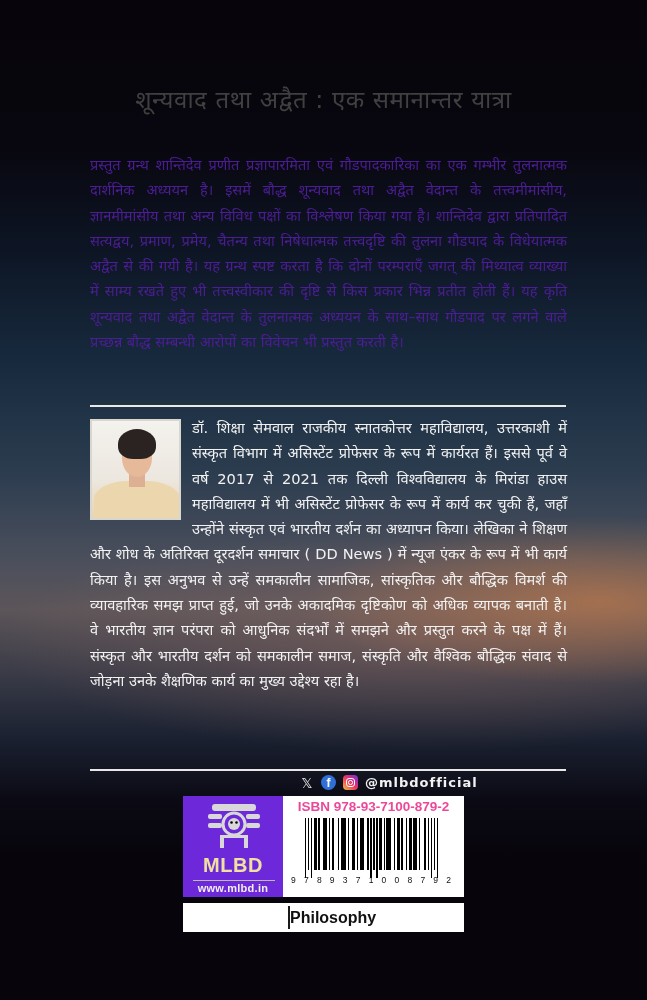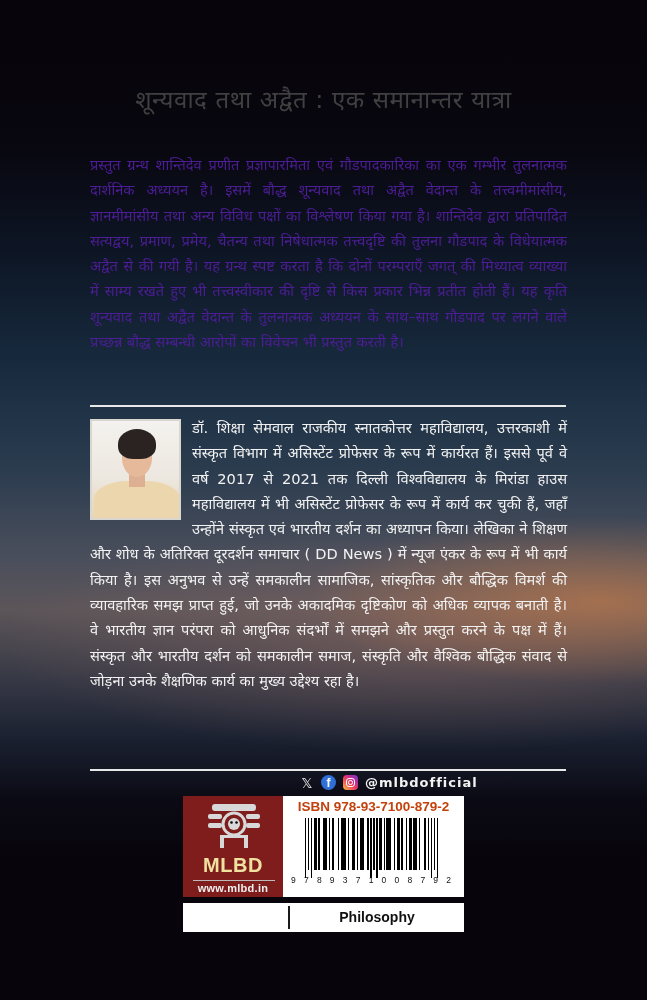--- a/index.html
+++ b/index.html
@@ -83,21 +83,21 @@
   .ico-ig { width: 15px; height: 15px; border-radius: 4px;
     background: linear-gradient(45deg, #f9c23c 0%, #ee3d5c 45%, #b329a6 75%, #6a3fd0 100%); position: relative; }
   .ico-ig::before { content: ""; position: absolute; left: 3px; top: 3px; width: 9px; height: 9px; border: 1.6px solid #fff; border-radius: 3px; box-sizing: border-box; }
   .ico-ig::after { content: ""; position: absolute; left: 5.3px; top: 5.3px; width: 4.4px; height: 4.4px; border: 1.3px solid #fff; border-radius: 50%; box-sizing: border-box; }
 
   .bottom-box {
     position: absolute; left: 183px; top: 796px; width: 281px; height: 136px;
   }
   .logo-area {
     position: absolute; left: 0; top: 0; width: 100px; height: 101px;
-    background: #7f1d1d;
+    background: #6d28d9;
   }
   .emblem {
     position: absolute; left: 23px; top: 6px; width: 56px; height: 48px;
   }
   .logo-text {
     position: absolute; left: 0; width: 100px; top: 58px; text-align: center;
     font-family: "Liberation Sans", sans-serif; font-weight: bold;
     font-size: 20px; color: #efe2a0; letter-spacing: 0.5px;
   }
   .logo-line {
@@ -108,44 +108,44 @@
     font-family: "Liberation Sans", sans-serif; font-weight: bold;
     font-size: 11px; color: #f0f0f0; letter-spacing: 0.3px;
   }
   .isbn-area {
     position: absolute; left: 100px; top: 0; width: 181px; height: 101px;
     background: #ffffff;
   }
   .isbn-label {
     position: absolute; left: 0; right: 0; top: 3px; text-align: center;
     font-family: "Liberation Sans", sans-serif; font-weight: bold;
-    font-size: 13.5px; color: #c2410c;
+    font-size: 13.5px; color: #ec4899;
   }
   .barcode {
     position: absolute; left: 22px; top: 22px; width: 140px; height: 58px;
     display: flex; align-items: flex-start;
   }
   .barcode span { display: block; background: #000; height: 52px; }
   .barcode span.guard { height: 60px; }
   .barcode-digits {
     position: absolute; left: 8px; top: 79px; width: 160px;
     display: flex; justify-content: space-between;
     font-family: "Liberation Sans", sans-serif; font-size: 8.5px; color: #111;
   }
   .category-strip {
     position: absolute; left: 0; top: 107px; width: 281px; height: 29px;
     background: #ffffff;
   }
   .category-divider {
     position: absolute; left: 105px; top: 3px; width: 2px; height: 23px; background: #1a1a1a;
   }
   .category-label {
-    position: absolute; left: 107px; right: 0; top: 6px; text-align: center;
-    font-family: "Liberation Sans", sans-serif; font-weight: bold;
-    font-size: 14px; color: #111;
+    position: absolute; left: 107px; right: 0; top: 6px; text-align: left;
+    font-family: "Liberation Sans", sans-serif; font-weight: bold;
+    font-size: 16px; color: #111;
   }
 </style>
 </head>
 <body>
 
 <div class="cover">
 
   <div class="title">शून्यवाद तथा अद्वैत : एक समानान्तर यात्रा</div>
 
   <p class="desc">प्रस्तुत ग्रन्थ शान्तिदेव प्रणीत प्रज्ञापारमिता एवं गौडपादकारिका का एक गम्भीर तुलनात्मक दार्शनिक अध्ययन है। इसमें बौद्ध शून्यवाद तथा अद्वैत वेदान्त के तत्त्वमीमांसीय, ज्ञानमीमांसीय तथा अन्य विविध पक्षों का विश्लेषण किया गया है। शान्तिदेव द्वारा प्रतिपादित सत्यद्वय, प्रमाण, प्रमेय, चैतन्य तथा निषेधात्मक तत्त्वदृष्टि की तुलना गौडपाद के विधेयात्मक अद्वैत से की गयी है। यह ग्रन्थ स्पष्ट करता है कि दोनों परम्पराएँ जगत् की मिथ्यात्व व्याख्या में साम्य रखते हुए भी तत्त्वस्वीकार की दृष्टि से किस प्रकार भिन्न प्रतीत होती हैं। यह कृति शून्यवाद तथा अद्वैत वेदान्त के तुलनात्मक अध्ययन के साथ–साथ गौडपाद पर लगने वाले प्रच्छन्न बौद्ध सम्बन्धी आरोपों का विवेचन भी प्रस्तुत करती है।</p>

